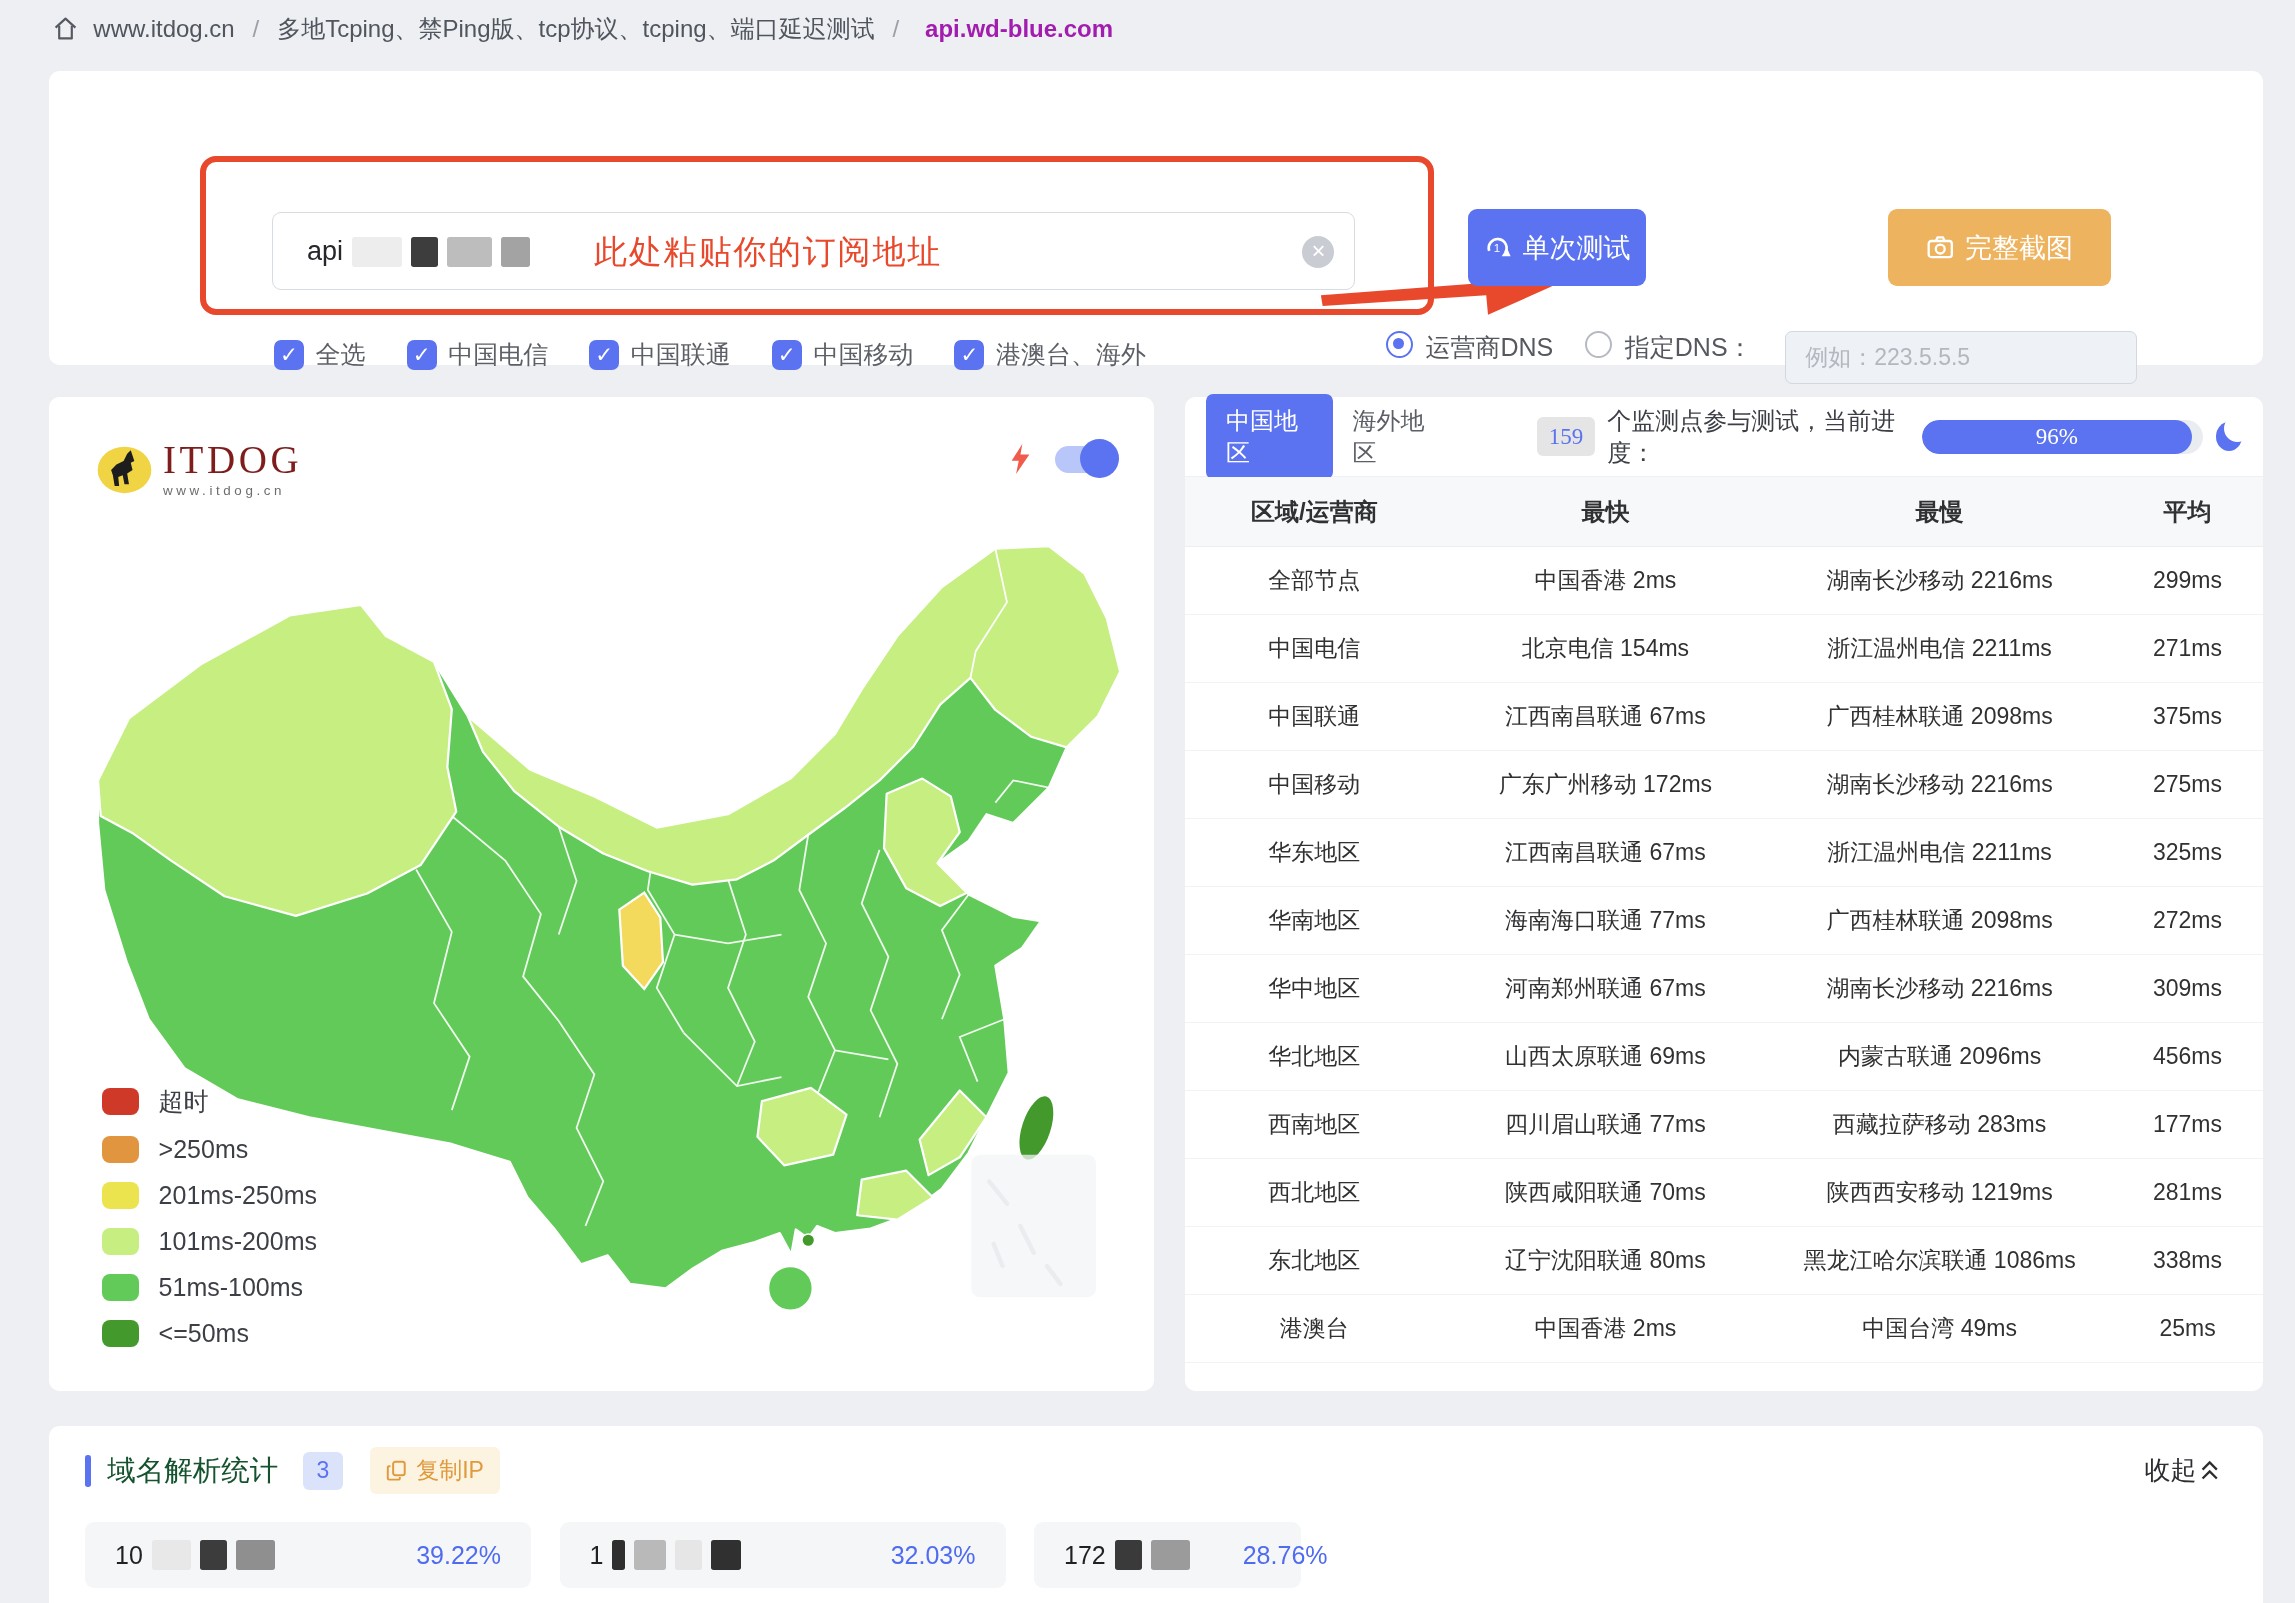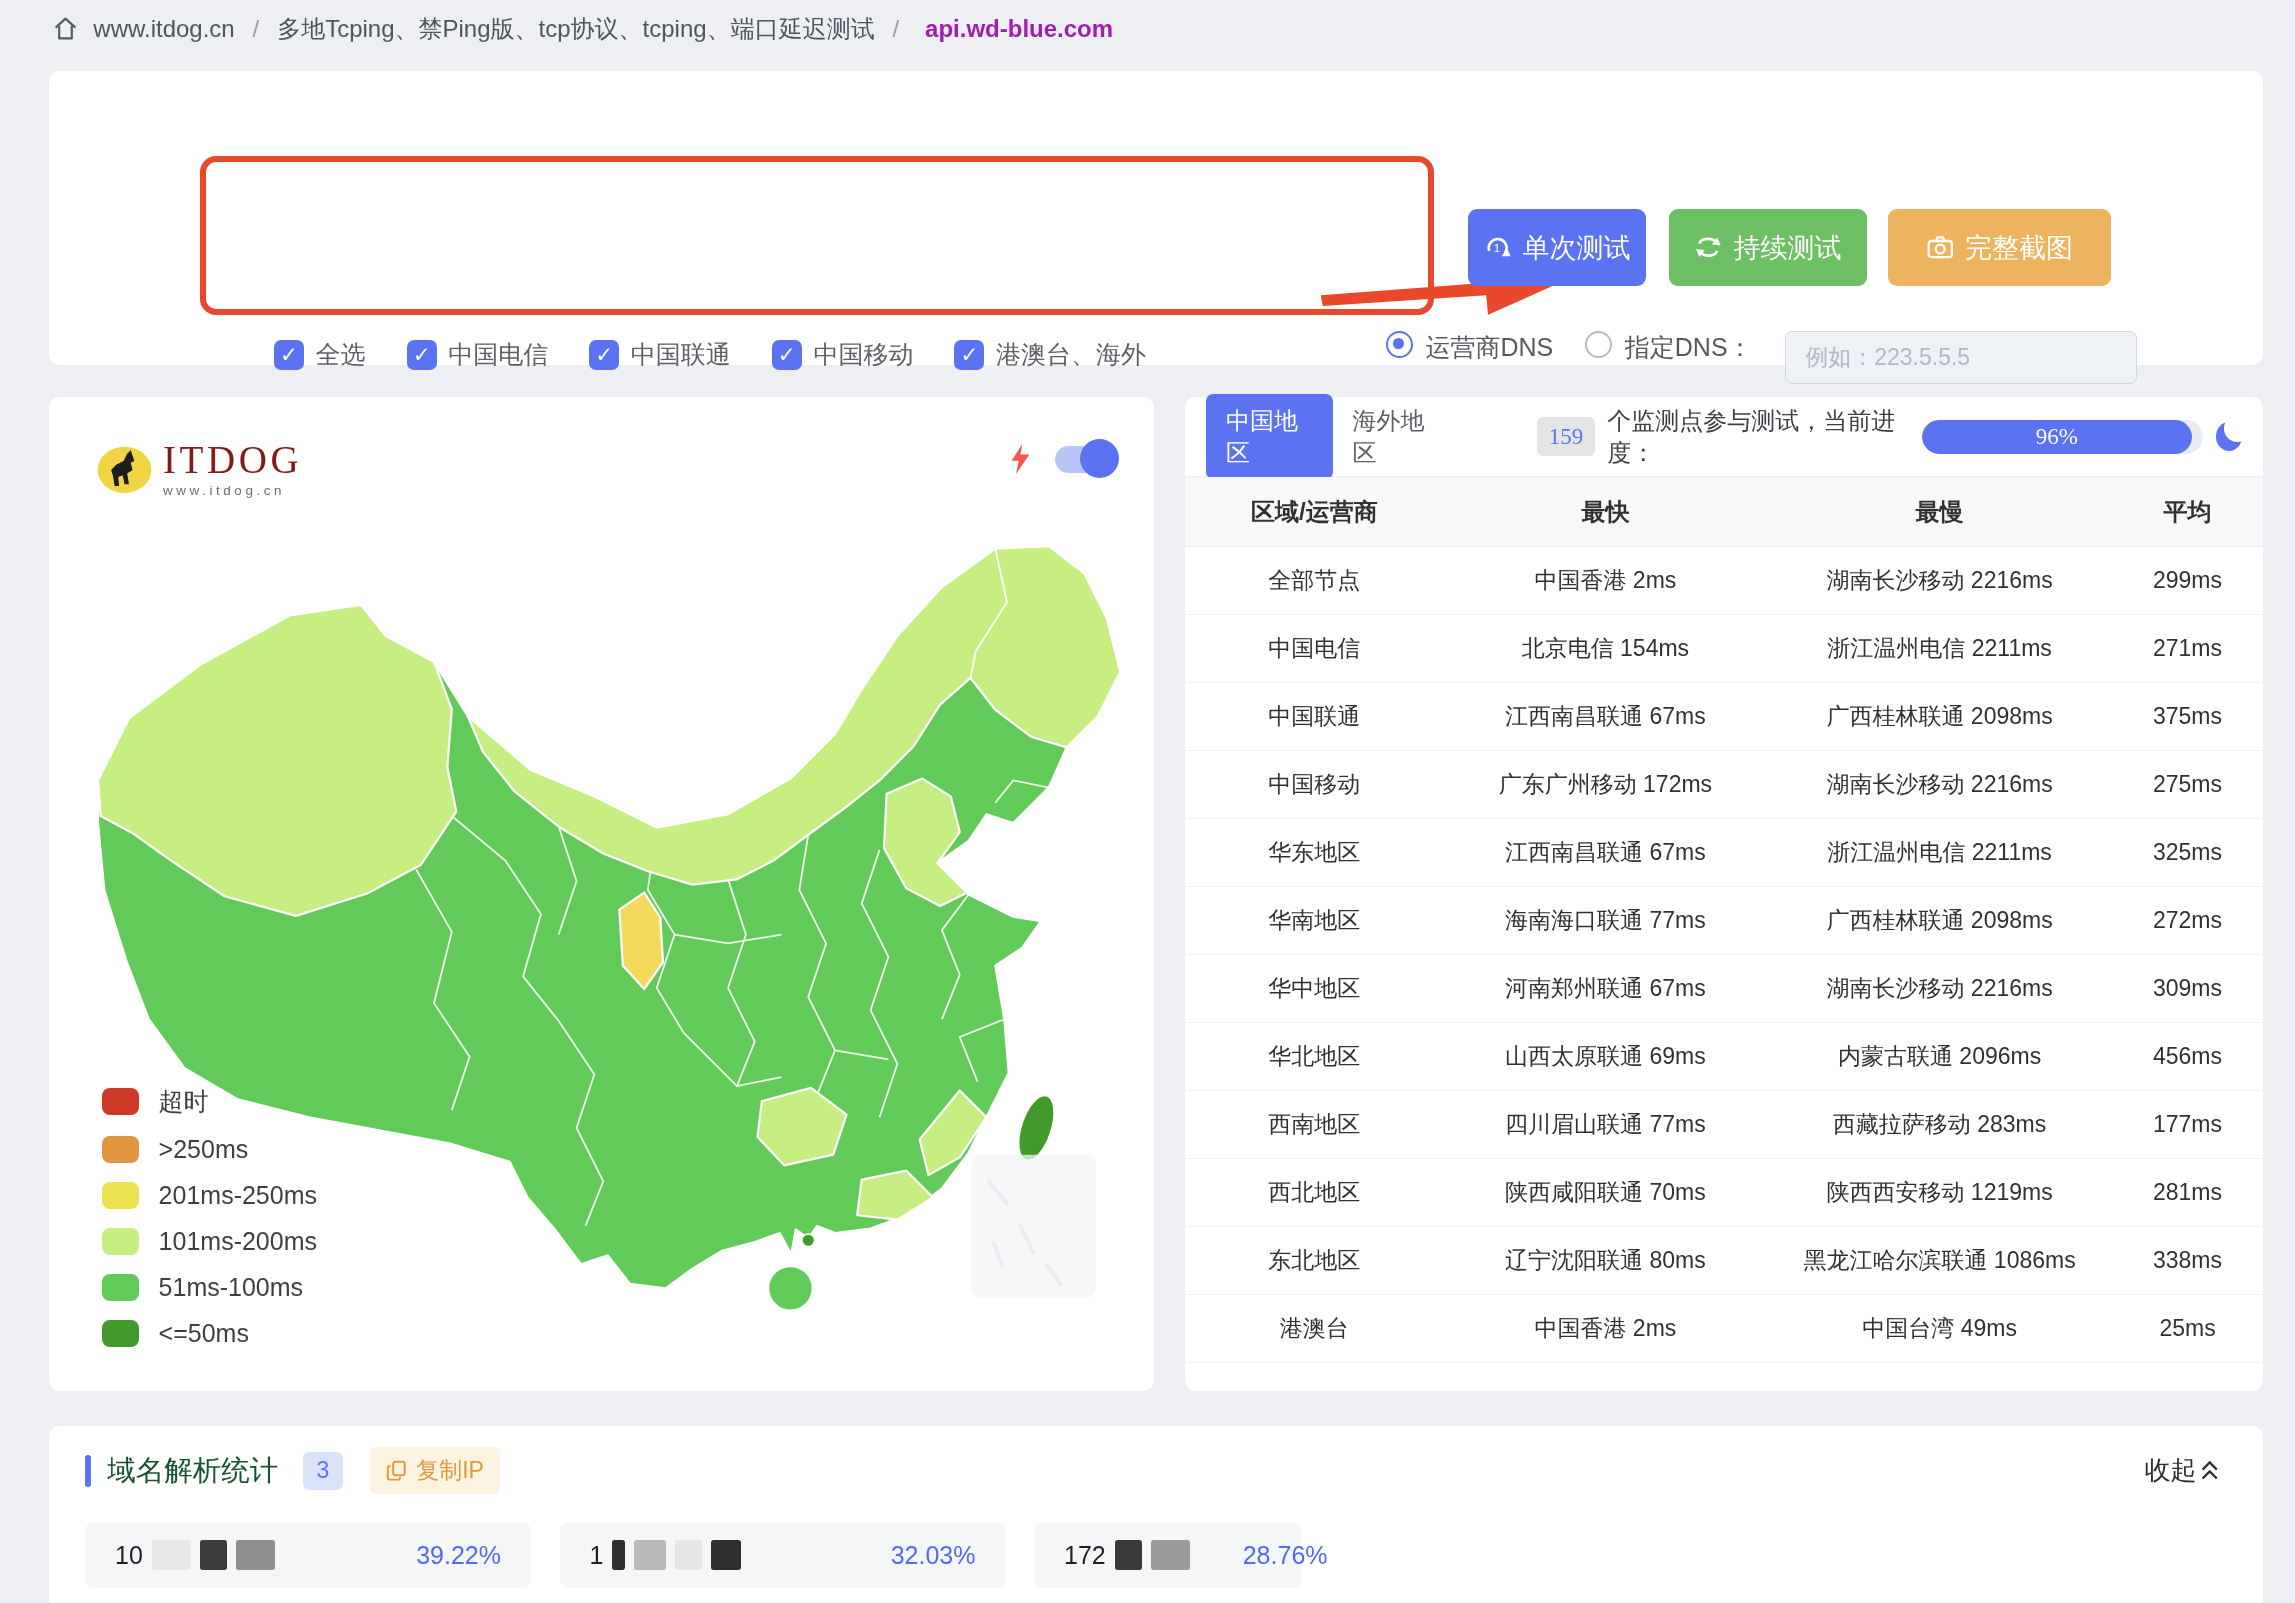--- a/index.html
+++ b/index.html
@@ -93,44 +93,41 @@
     <path d="M8 12 V26 H22 V12" fill="none" stroke="#555a62" stroke-width="2.4" stroke-linejoin="round"></path>
   </svg>
   <span>www.itdog.cn</span>
   <span class="crumb-sep">/</span>
   <span>多地Tcping、禁Ping版、tcp协议、tcping、端口延迟测试</span>
   <span class="crumb-sep">/</span>
   <span class="crumb-last">api.wd-blue.com</span>
 </div>
 
 <div class="card" id="topCard">
+  <div class="url-input">
+    <span>api</span>
+    <span id="inputRedaction"><span class="redact" style="background: rgb(237, 237, 237); width: 50px;"></span><span class="redact" style="background: rgb(61, 61, 61); width: 27px;"></span><span class="redact" style="background: rgb(189, 189, 189); width: 45px;"></span><span class="redact" style="background: rgb(163, 163, 163); width: 28.5px;"></span></span>
+    <span class="paste-hint">此处粘贴你的订阅地址</span>
+    <span class="clear-btn">×</span>
+  </div>
 
   <div class="abs anno-rect"></div>
   <div class="abs anno-arrow">
     <svg width="258" height="80" viewBox="0 0 290 90">
       <polygon points="2,52 188,38 185,16 262,42 190,74 188,52 4,64" fill="#e8482c"></polygon>
     </svg>
   </div>
 
   <div class="btn" id="btnSingle">
     <svg width="28.5" height="28.5" viewBox="0 0 32 32" style="font-size:30px">
       <path d="M7 20 a10 10 0 1 1 18 2" fill="none" stroke="#fff" stroke-width="3"></path>
       <polygon points="27,17 21,26 31,26" fill="#fff"></polygon>
       <text x="12" y="21" font-size="13" fill="#fff" font-family="sans-serif">1</text>
     </svg>
     <span>单次测试</span>
-  </div>
-  <div class="btn" id="btnLoop">
-    <svg width="28.5" height="28.5" viewBox="0 0 32 32">
-      <path d="M6 12 a10 7 0 0 1 19 -1" fill="none" stroke="#fff" stroke-width="3"></path>
-      <polygon points="26,5 30,14 20,13" fill="#fff"></polygon>
-      <path d="M26 20 a10 7 0 0 1 -19 1" fill="none" stroke="#fff" stroke-width="3"></path>
-      <polygon points="6,27 2,18 12,19" fill="#fff"></polygon>
-    </svg>
-    <span>持续测试</span>
   </div>
   <div class="btn" id="btnShot">
     <svg width="28.5" height="28.5" viewBox="0 0 32 32">
       <rect x="3" y="9" width="26" height="18" rx="3" fill="none" stroke="#fff" stroke-width="2.6"></rect>
       <path d="M11 9 L13 5 H19 L21 9" fill="none" stroke="#fff" stroke-width="2.6"></path>
       <circle cx="16" cy="18" r="5" fill="none" stroke="#fff" stroke-width="2.6"></circle>
     </svg>
     <span>完整截图</span>
   </div>
 

